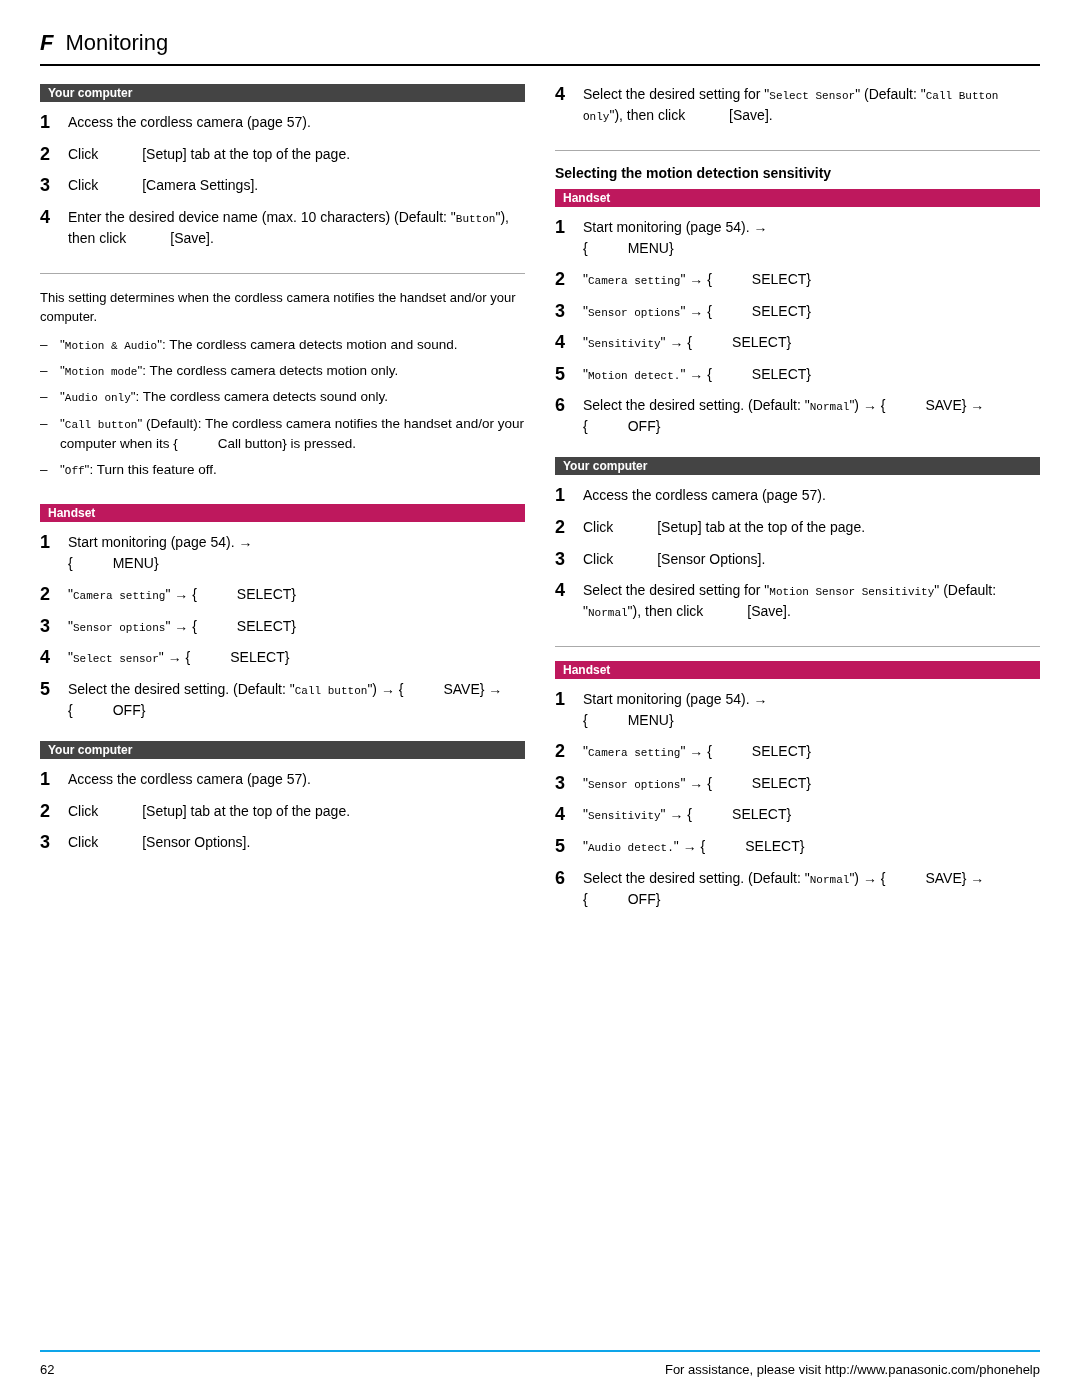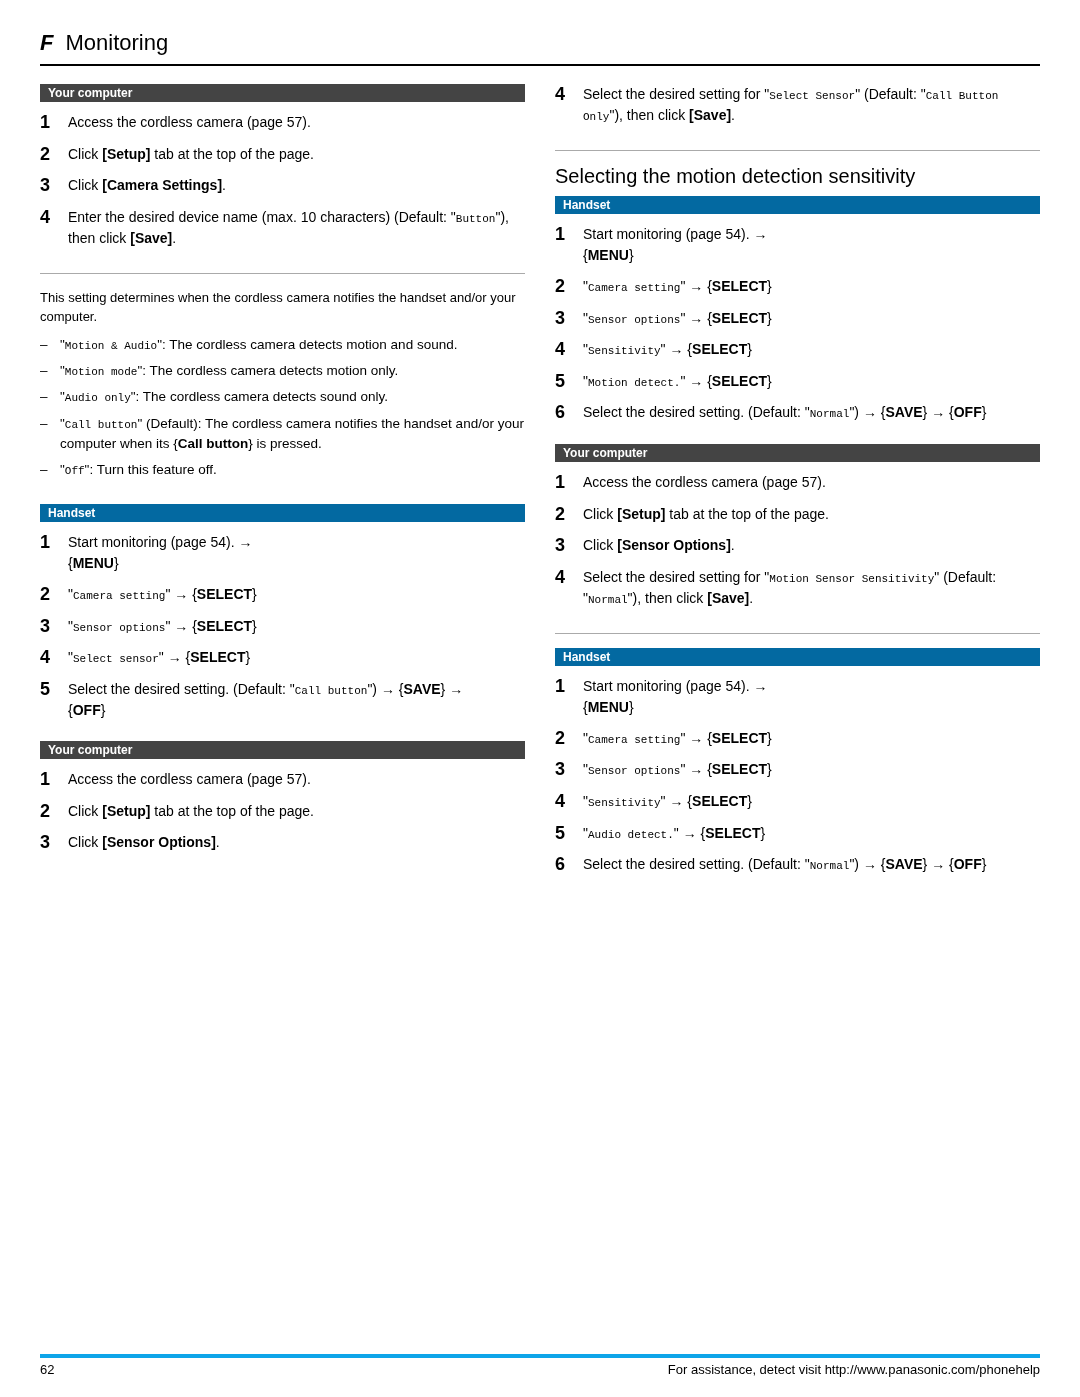--- a/index.html
+++ b/index.html
@@ -41,21 +41,21 @@
       flex: 1;
       gap: 30px;
     }
     .col {
       flex: 1;
       display: flex;
       flex-direction: column;
     }
     .badge {
       display: inline-block;
-      background: #0369a1;
+      background: #be185d;
       color: #fff;
       font-weight: bold;
       font-size: 12px;
       padding: 2px 8px;
       margin-bottom: 10px;
     }
     .badge-dark {
       background: #444;
     }
     .section {
@@ -87,21 +87,21 @@
     }
     .li-content {
       flex: 1;
       font-size: 14px;
       line-height: 1.5;
     }
     code, .mono {
       font-family: 'Courier New', monospace;
       font-size: 11px;
     }
-    .bold { font-weight: bold; }
+    .bold { font-weight: normal; margin-left: 40px; }
     .bullet-list {
       list-style: none;
       padding: 0;
       margin: 0 0 8px 0;
     }
     .bullet-list li {
       display: flex;
       align-items: flex-start;
       margin-bottom: 6px;
       font-size: 13.5px;
@@ -110,31 +110,31 @@
     .bullet-dash {
       min-width: 16px;
       margin-right: 4px;
     }
     .divider {
       border: none;
       border-top: 1px solid #aaa;
       margin: 14px 0;
     }
     .page-footer {
-      border-top: 4px solid #0ea5e9;
+      border-top: 2px solid #0ea5e9;
       display: flex;
       justify-content: space-between;
       align-items: center;
-      padding-top: 4px;
+      padding-top: 10px;
       margin-top: 10px;
       font-size: 13px;
     }
     .section-heading-bold {
-      font-weight: normal;
-      font-size: 20px;
+      font-weight: bold;
+      font-size: 14px;
       margin-bottom: 8px;
     }
   </style>
 </head>
 <body>
 
 <div class="page">
 
   <div class="page-header">
     <span class="page-header-letter">F</span>
@@ -331,16 +331,16 @@
           <span class="num">6</span>
           <span class="li-content">Select the desired setting. (Default: "<code>Normal</code>") → {<span class="bold">SAVE</span>} → {<span class="bold">OFF</span>}</span>
         </li>
       </ol>
 
     </div>
   </div>
 
   <div class="page-footer">
     <span>62</span>
-    <span>For assistance, detect visit http://www.panasonic.com/phonehelp</span>
+    <span>For assistance, please visit http://www.panasonic.com/phonehelp</span>
   </div>
 
 </div>
 
 </body></html>

